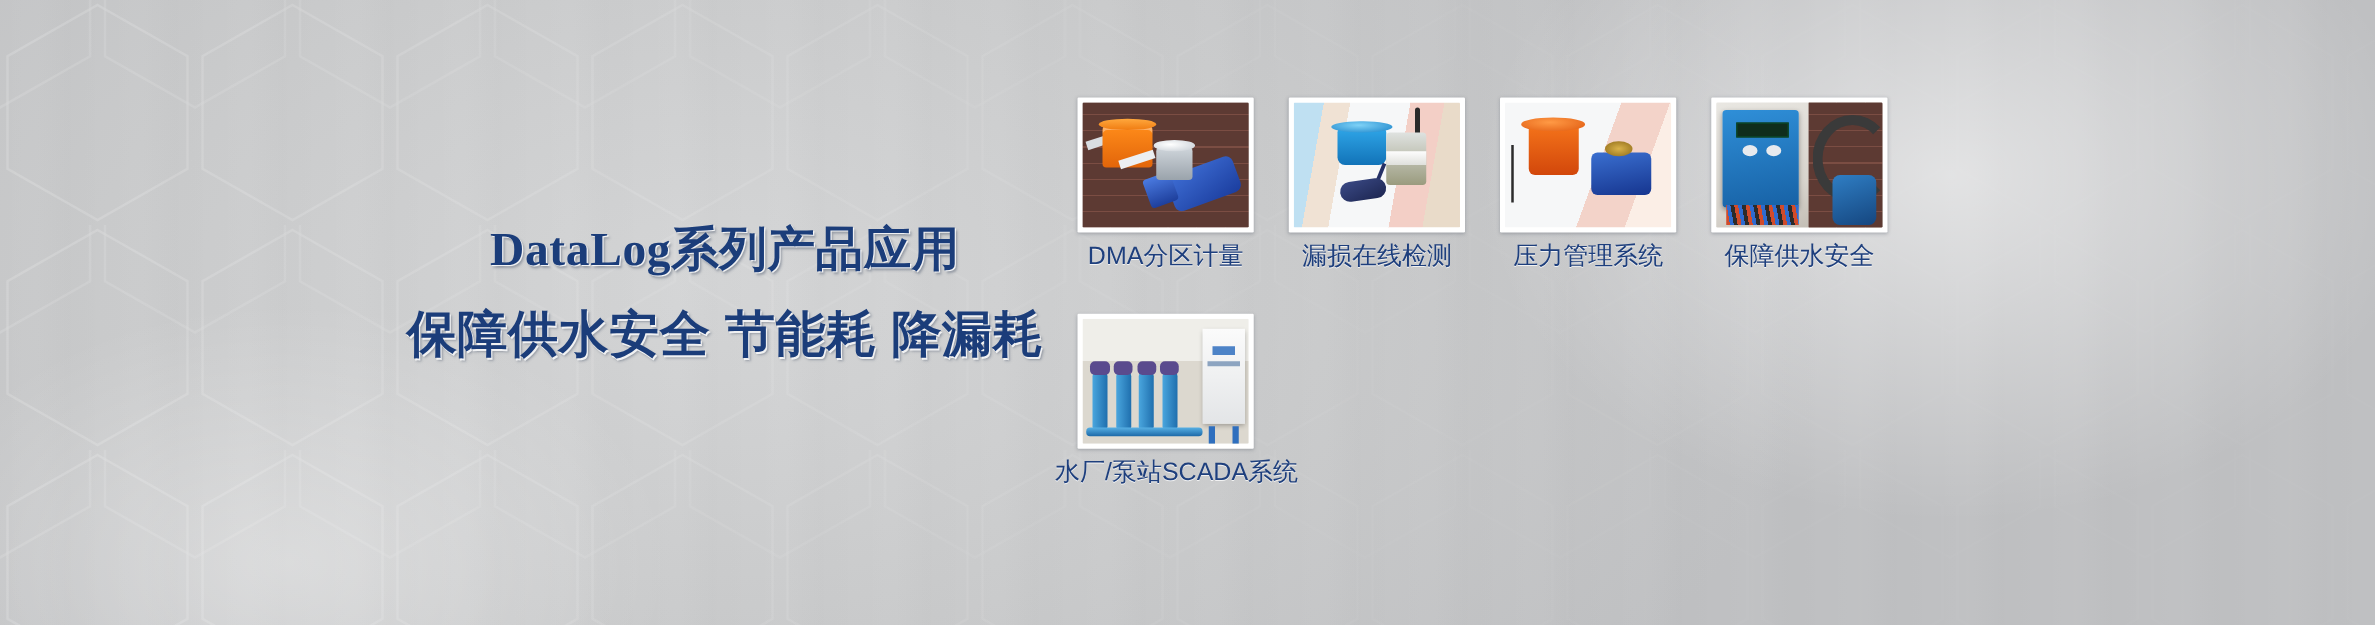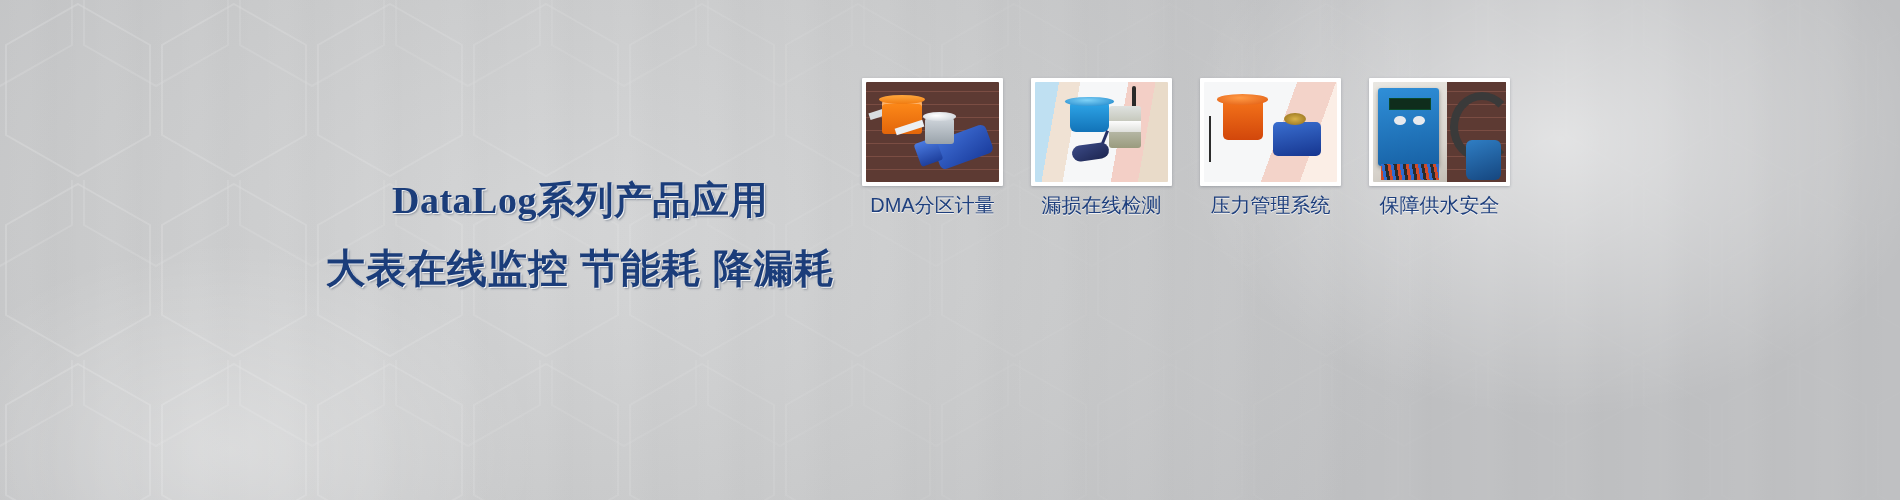--- a/index.html
+++ b/index.html
@@ -242,21 +242,21 @@
       <rect x="0" y="0" width="1900" height="500" fill="url(#hexp)" mask="url(#m)"></rect>
     </svg>
   </div>
 
   <div class="streaks"></div>
   <div class="glow"></div>
   <div class="glow2"></div>
 
   <div class="headline">
     <div class="hl-line hl1"><span>DataLog</span><span class="cjk">系列产品应用</span></div>
-    <div class="hl-line hl2">大表在线监控 节能耗 降漏耗</div>
+    <div class="hl-line hl2">保障供水安全 节能耗 降漏耗</div>
   </div>
 
   <div class="grid">
 
     <div class="cell">
       <div class="thumb">
         <div class="ph brick c1">
           <div class="obj brkt"></div>
             <div class="obj cap-orange"></div>
           <div class="obj pipe"></div>
@@ -306,15 +306,33 @@
             <div class="obj lcd"></div>
           <div class="obj btn1"></div>
             <div class="obj btn2"></div>
           <div class="obj wires"></div>
         </div>
       </div>
       <div class="cap">保障供水安全</div>
     </div>
 
 
+    <div class="cell">
+      <div class="thumb">
+        <div class="ph c8">
+          <div class="obj roomwall"></div>
+          <div class="obj p" style="left:6%"></div>
+          <div class="obj p" style="left:20%"></div>
+          <div class="obj p" style="left:34%"></div>
+          <div class="obj p" style="left:48%"></div>
+          <div class="obj pipeh"></div>
+          <div class="obj cab"></div>
+          <div class="cabmark"></div>
+            <div class="cabtxt"></div>
+          <div class="leg" style="right:20%"></div>
+          <div class="leg" style="right:6%"></div>
+        </div>
+      </div>
+      <div class="cap wide">水厂/泵站SCADA系统</div>
+    </div>
 
   </div>
 </div>
 
 </body></html>

